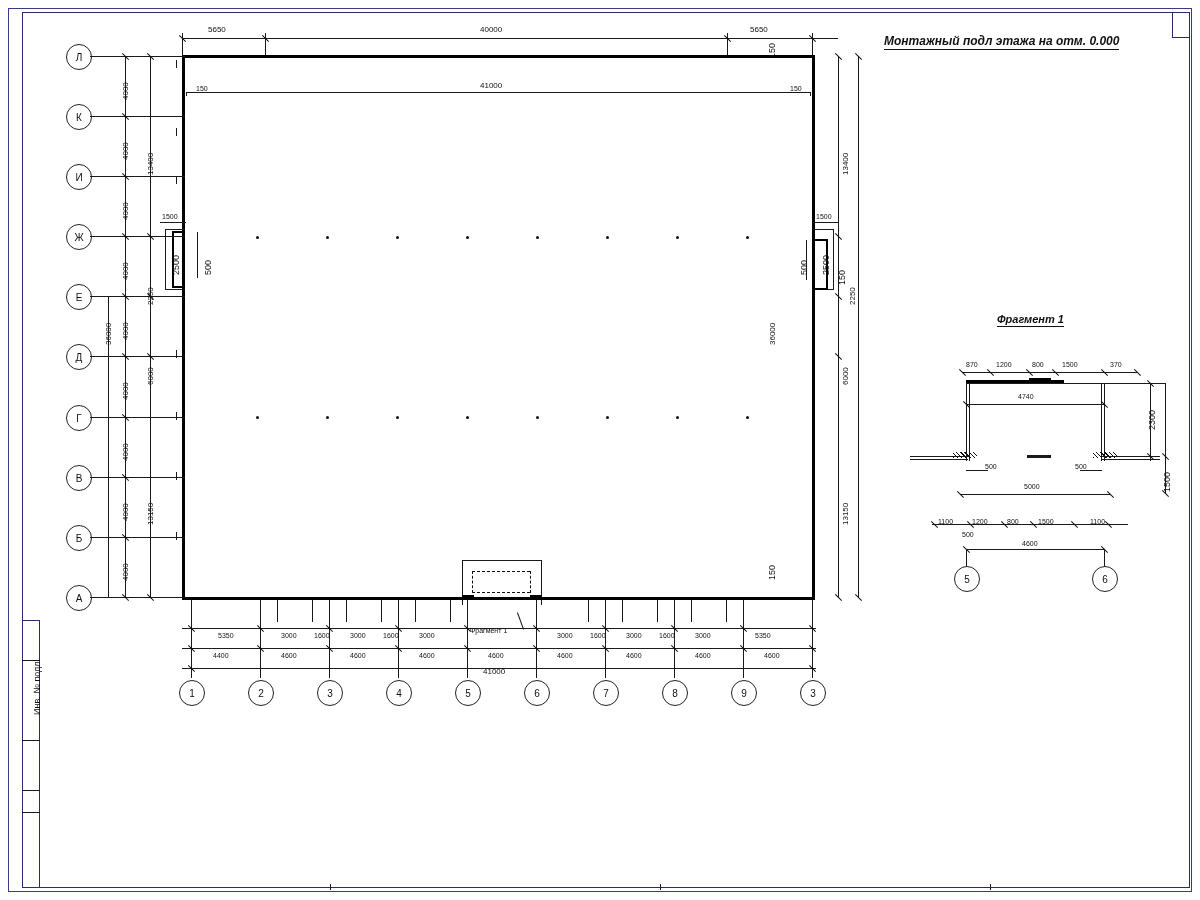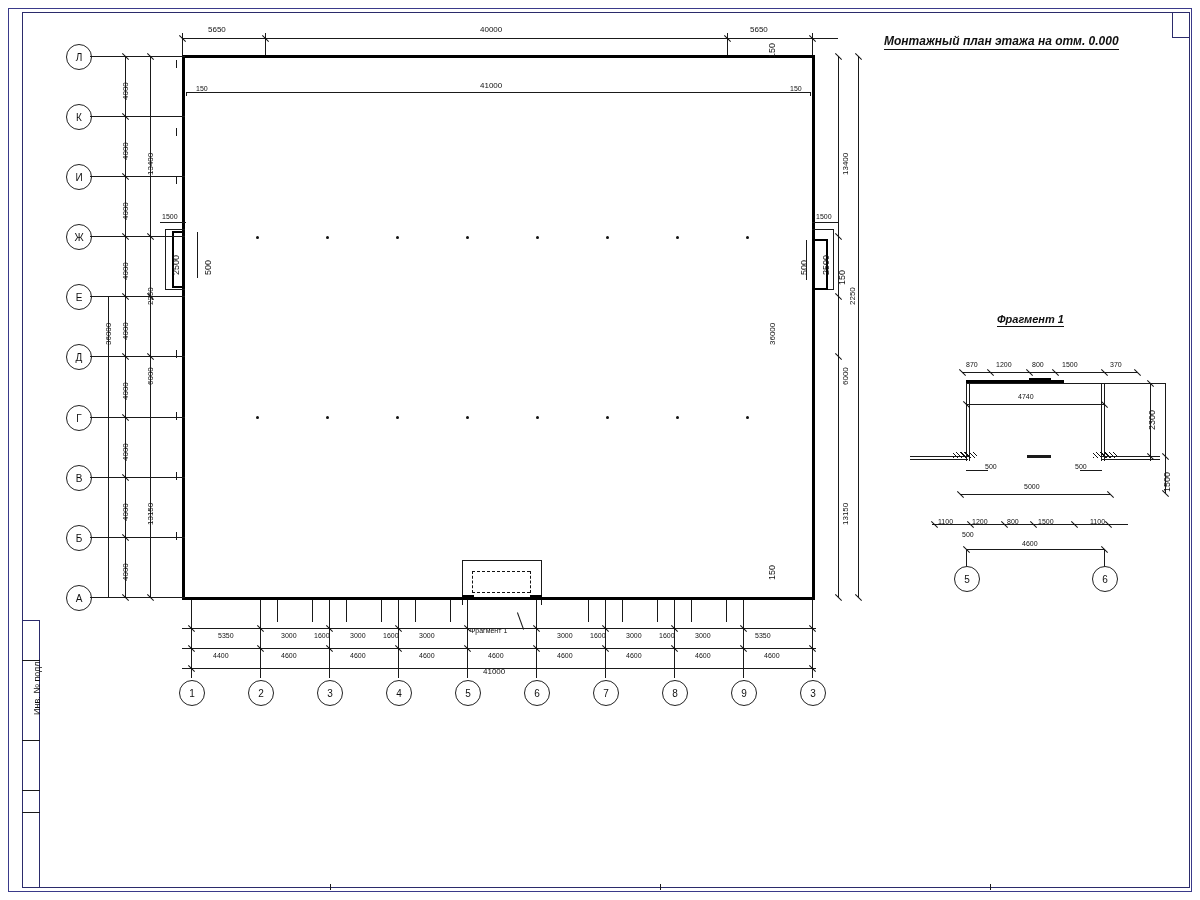--- a/index.html
+++ b/index.html
@@ -135,21 +135,21 @@
   <div class="ln h" style="left:22px; top:812px; width:18px;"></div>
   <div class="vtxt xs" style="left:33px; top:715px;">Инв. № подл.</div>
 
   <div class="ln v" style="left:330px; top:884px; height:6px;"></div>
   <div class="ln v" style="left:660px; top:884px; height:6px;"></div>
   <div class="ln v" style="left:990px; top:884px; height:6px;"></div>
 
   <div class="stampbox" style="left:1172px; top:12px; width:18px; height:26px;"></div>
 
   <div class="title" style="left:884px; top:34px;">
-    <span class="ul">Монтажный план этажа на отм. 0.000</span>
+    <span class="ul">Монтажный подл этажа на отм. 0.000</span>
   </div>
 
   <div class="wall" style="left:182px; top:55px; width:633px; height:3px;"></div>
   <div class="wall" style="left:182px; top:597px; width:633px; height:3px;"></div>
   <div class="wall" style="left:182px; top:55px; width:3px; height:545px;"></div>
   <div class="wall" style="left:812px; top:55px; width:3px; height:545px;"></div>
 
   <div class="ln h" style="left:186px; top:92px; width:625px;"></div>
   <div class="ln v" style="left:186px; top:92px; height:4px;"></div>
   <div class="ln v" style="left:810px; top:92px; height:4px;"></div>

